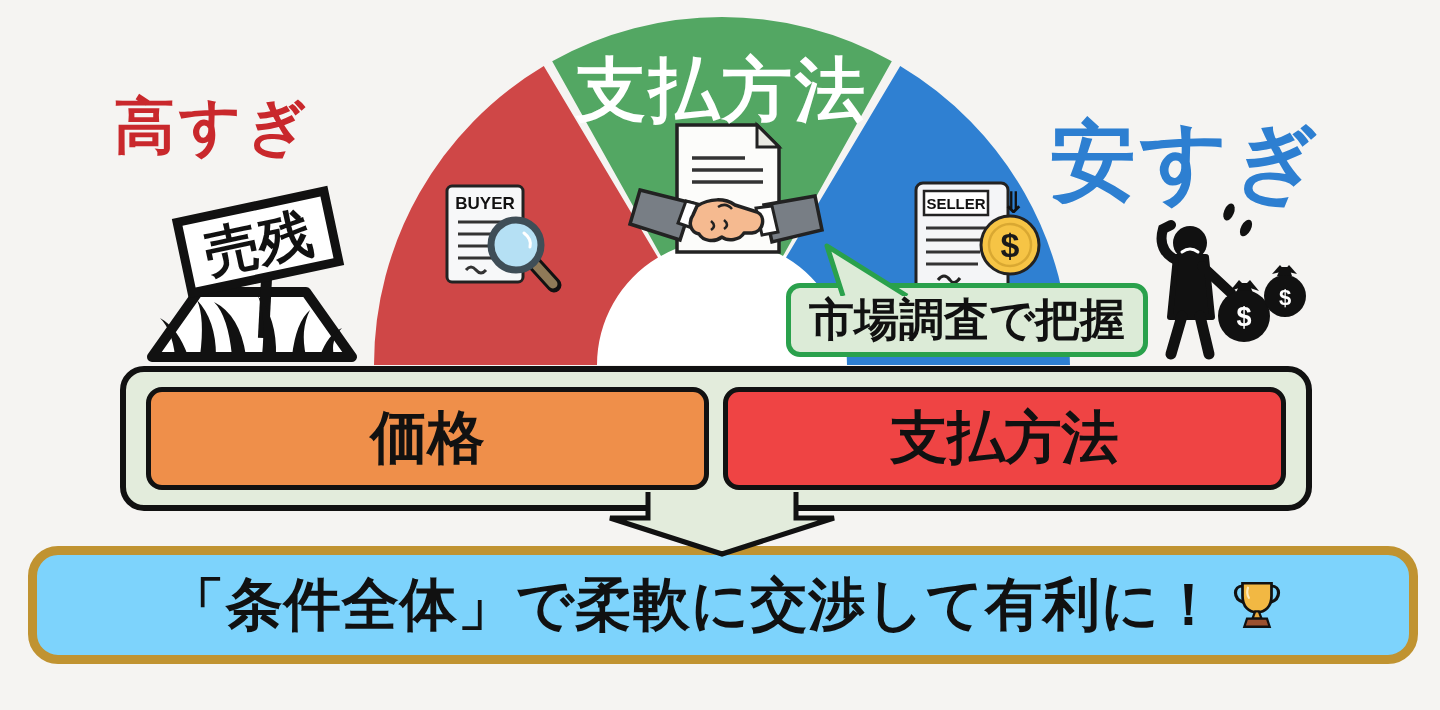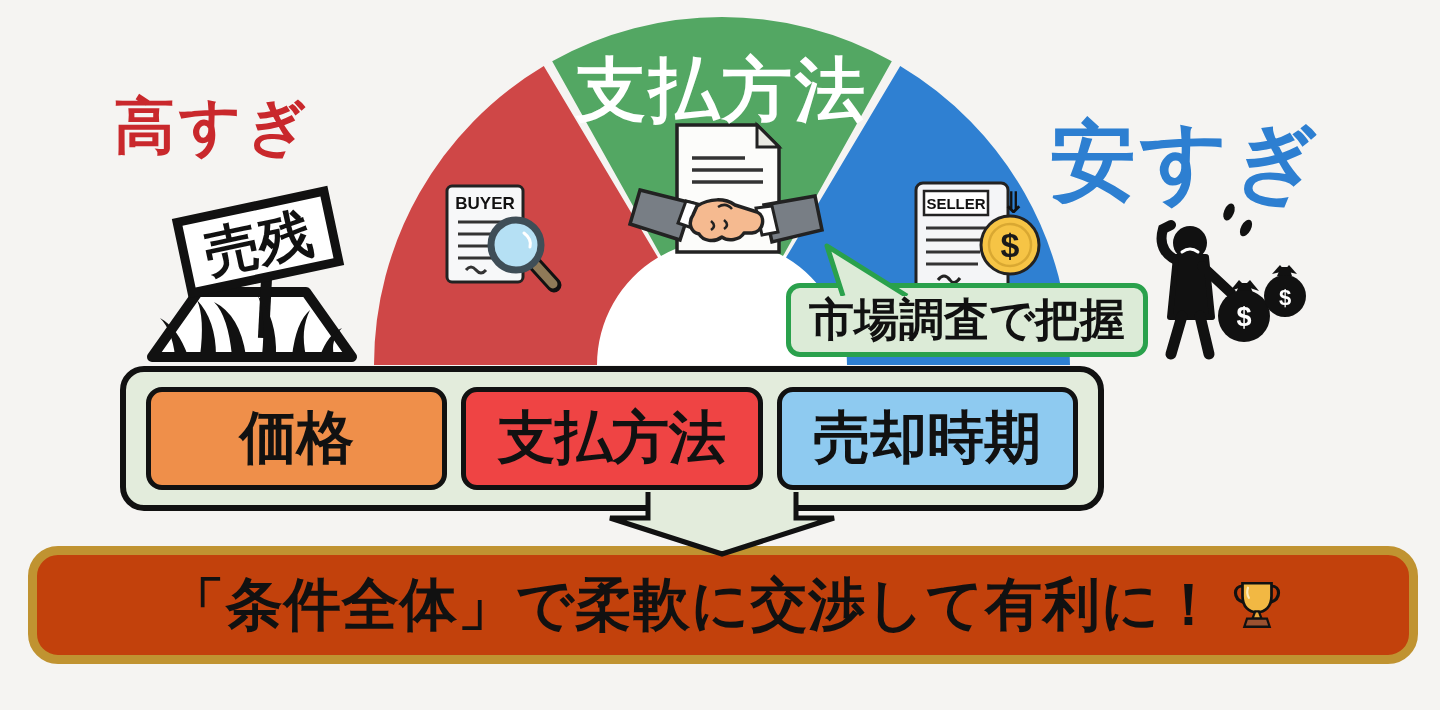--- a/index.html
+++ b/index.html
@@ -29,39 +29,39 @@
   .bubble{
     left:786px;top:283px;width:352px;height:64px;z-index:3;
     background:#dcebd7;border:5px solid #2aa14c;border-radius:14px;
     display:flex;align-items:center;justify-content:center;
     font-size:45px;font-weight:900;color:#111;white-space:nowrap;
   }
   .bubble-tail{left:795px;top:242px;width:120px;height:54px;z-index:4;}
 
   
   .conditions{
-    left:120px;top:366px;width:984px;height:145px;z-index:1;
+    left:120px;top:366px;width:1192px;height:145px;z-index:1;
     background:#e3ecdc;border:6px solid #111;border-radius:24px;
     box-sizing:border-box;display:flex;gap:14px;padding:15px 20px;
   }
   .cond-box{
     flex:1;border:5px solid #111;border-radius:16px;
     display:flex;align-items:center;justify-content:center;
     font-size:57px;font-weight:900;color:#111;white-space:nowrap;
   }
   .cond-0{background:#ef8f4a;}
   .cond-1{background:#ef4444;}
   .cond-2{background:#8ecaf0;}
 
   .big-arrow{left:600px;top:492px;width:244px;height:68px;z-index:4;}
 
   
   .conclusion{
     left:28px;top:546px;width:1390px;height:118px;z-index:1;
-    background:#c2410c;border:9px solid #c09331;border-radius:30px;
+    background:#7dd3fc;border:9px solid #c09331;border-radius:30px;
     box-sizing:border-box;display:flex;align-items:center;justify-content:center;gap:10px;padding-left:8px;
   }
   .conclusion-text{
     font-size:57px;font-weight:900;color:#111;letter-spacing:1px;white-space:nowrap;
   }
   .gauge-svg{left:0;top:0;width:1440px;height:710px;z-index:1;}
 </style>
 </head>
 <body>
 
@@ -171,23 +171,20 @@
     <span>市場調査で把握</span>
   </div>
 
   <div class="abs conditions">
     <div class="cond-box cond-0">
       <span>価格</span>
     </div>
     <div class="cond-box cond-1">
       <span>支払方法</span>
     </div>
-    <div class="cond-box cond-2">
-      <span>売却時期</span>
-    </div>
   </div>
 
   <svg class="abs big-arrow" viewBox="0 0 244 68">
     <path d="M 48 0 L 48 26 L 10 26 L 122 62 L 234 26 L 196 26 L 196 0" fill="#e3ecdc" stroke="#111" stroke-width="5" stroke-linejoin="miter"></path>
   </svg>
 
   <div class="abs conclusion">
     <span class="conclusion-text">「条件全体」で柔軟に交渉して有利に！</span>
     <svg width="58" height="58" viewBox="0 0 64 64">
       <path d="M 16 11 C 6 11 5 25 17 29" fill="none" stroke="#111" stroke-width="3.5"></path>

